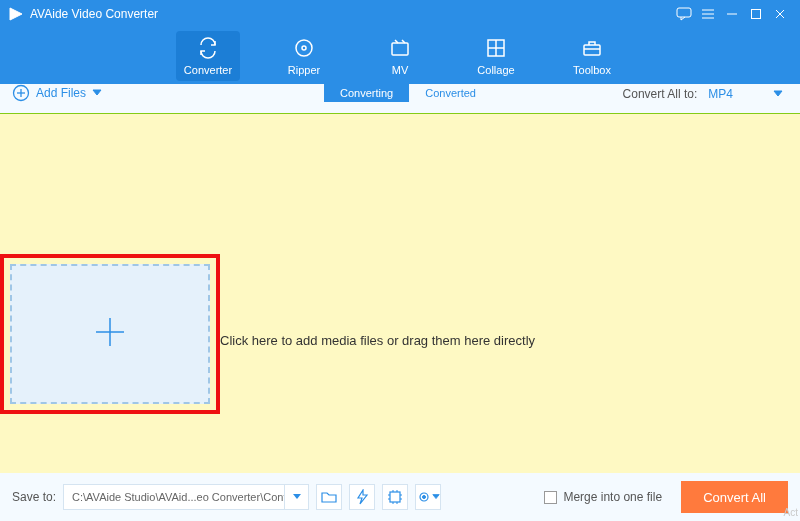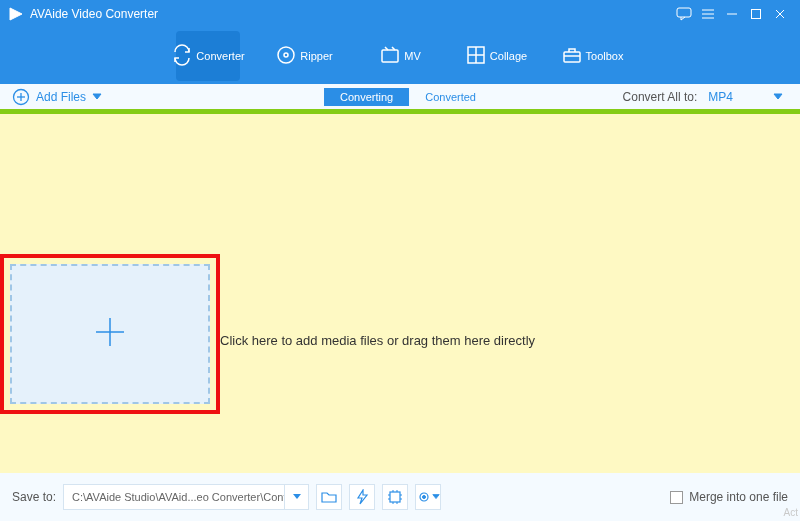--- a/index.html
+++ b/index.html
@@ -13,28 +13,28 @@
   .titlebar .logo { width: 16px; height: 16px; margin-right: 6px; }
   .titlebar .spacer { flex: 1; }
   .titlebar .win-btn { width: 24px; height: 20px; display:flex; align-items:center; justify-content:center; cursor:pointer; }
   .titlebar svg { stroke:#fff; fill:none; }
 
   
   .navtabs {
     height: 56px; background: #2b8ee6; display: flex; align-items: center;
     justify-content: center; gap: 32px; color:#fff;
   }
-  .navtab { width: 64px; height: 50px; display:flex; flex-direction:row; align-items:center; justify-content:center; gap:3px; border-radius:4px; cursor:pointer; font-size:11px; }
+  .navtab { width: 64px; height: 50px; display:flex; flex-direction:column; align-items:center; justify-content:center; gap:3px; border-radius:4px; cursor:pointer; font-size:11px; }
   .navtab.active { background:#1c7ed6; }
   .navtab svg { stroke:#fff; fill:none; }
 
   
   .subbar {
-    height: 30px; background:#f4faff; border-bottom:5px solid #84cc16;
-    display:flex; align-items:center; padding:0 12px; font-size:12px; color:#2b8ee6;
+    height: 30px; background:#f4faff; border-bottom:1px solid #84cc16;
+    display:flex; align-items:flex-start; padding:0 12px; font-size:12px; color:#2b8ee6;
   }
   .addfiles { display:flex; align-items:center; gap:6px; cursor:pointer; }
   .addfiles svg { stroke:#2b8ee6; fill:none; }
   .tab-pill-group { position:absolute; left:50%; transform:translateX(-50%); display:flex; align-items:center; gap:16px; }
   .pill { background:#2b8ee6; color:#fff; padding:3px 16px; border-radius:0; font-size:11px; cursor:pointer; }
   .pill-off { color:#2b8ee6; font-size:11px; cursor:pointer; }
   .convertall-group { margin-left:auto; display:flex; align-items:center; gap:6px; color:#555; }
   .format-select { color:#2b8ee6; display:flex; align-items:center; gap:40px; cursor:pointer; padding:2px 4px; border:1px solid transparent;}
   .format-select svg { stroke:#2b8ee6; }
 
@@ -246,15 +246,18 @@
     <svg width="8" height="8" viewBox="0 0 10 8">
         <polygon points="1,1 9,1 5,6" fill="#2b8ee6"></polygon>
       </svg>
   </div>
 
   <label class="merge">
     <span class="chk"></span>
     <span>Merge into one file</span>
   </label>
 
+  <button class="convert-btn">
+    <span>Convert All</span>
+  </button>
 </div>
 
 <div class="watermark">Act</div>
 
 </body></html>

